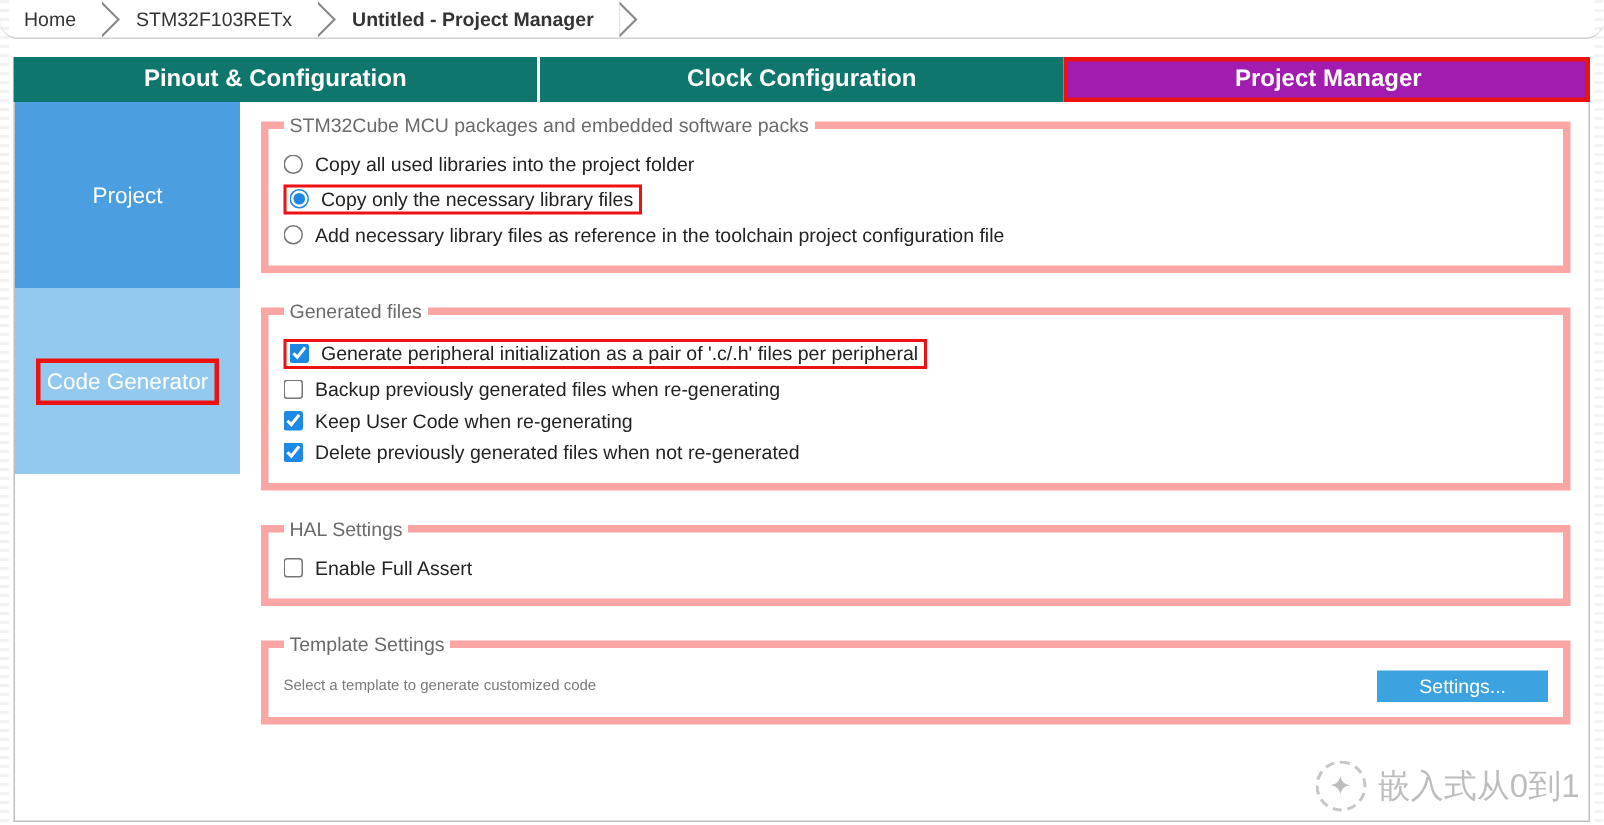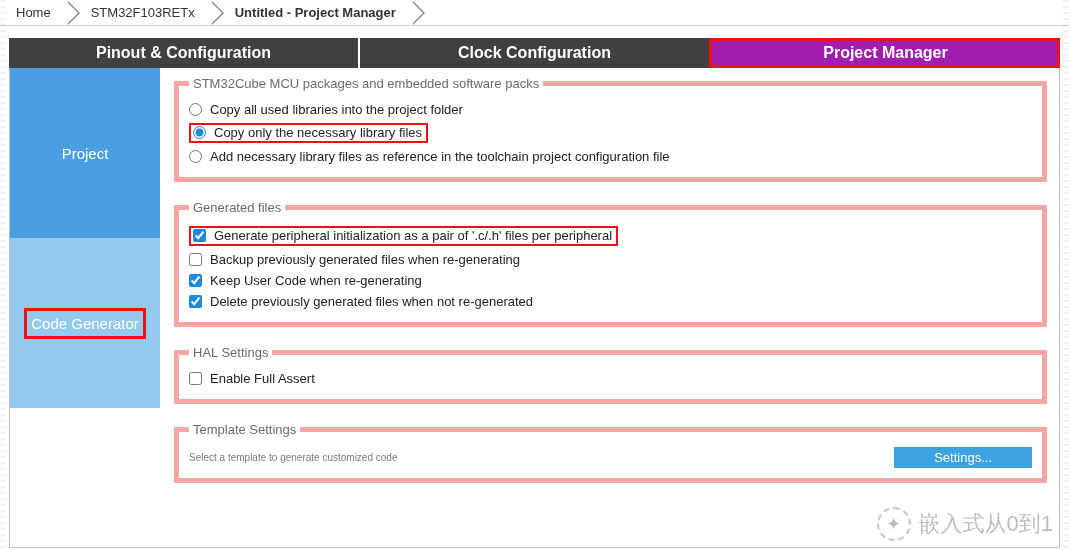--- a/index.html
+++ b/index.html
@@ -1,60 +1,60 @@
 <!DOCTYPE html>
 <html><head>
 <meta charset="utf-8">
 <style>
   * { box-sizing: border-box; margin: 0; padding: 0; font-family: Arial, Helvetica, sans-serif; }
   body { width: 1069px; height: 550px; background: #fff; overflow: hidden; font-size: 13px; }
 
   
-  .breadcrumbs { display: flex; align-items: center; height: 26px; padding-left: 4px; border-bottom: 1px solid #d0d0d0; }
+  .breadcrumbs { display: flex; align-items: center; height: 26px; padding-left: 4px; border-bottom: 1px solid #d0d0d0; border-radius: 12px; }
   .crumb { position: relative; display: flex; align-items: center; height: 22px; padding: 0 18px 0 22px; font-size: 13px; color: #333; cursor: pointer; }
   .crumb:first-child { padding-left: 12px; }
   .crumb::after {
     content: ""; position: absolute; right: -9px; top: 1px; width: 0; height: 0;
     border-top: 10px solid transparent; border-bottom: 10px solid transparent; border-left: 10px solid #fff; z-index: 2;
   }
   .crumb::before {
     content: ""; position: absolute; right: -11px; top: -1px; width: 0; height: 0;
     border-top: 12px solid transparent; border-bottom: 12px solid transparent; border-left: 12px solid #888; z-index:1;
   }
   .crumb.active { font-weight: bold; }
 
   
   .topbar { display:flex; height: 30px; margin: 12px 9px 0 9px; }
   .tbtab { flex:1; display:flex; align-items:center; justify-content:center; color:#fff; font-size:16px; font-weight:600; cursor:pointer; position:relative; }
-  .tbtab.navy { background:#404040; }
+  .tbtab.navy { background:#0f766e; }
   .tbtab.sky  { background:#a21caf; }
   .tbtab + .tbtab { border-left: 2px solid #fff; }
   .hl-red-box { outline: 3px solid #e11; outline-offset: -3px; }
 
   
   .main { display:flex; margin: 0 9px 0 9px; height: 480px; border: 1px solid #bfbfbf; border-top: none; }
   .left { width: 150px; display:flex; flex-direction:column; }
-  .left-item { flex:0 0 auto; display:flex; align-items:center; justify-content:center; color:#fff; font-size:15px; height:170px; cursor:pointer; }
+  .left-item { flex:0 0 auto; display:flex; align-items:center; justify-content:center; color:#fff; font-size:15px; height:124px; cursor:pointer; }
   .left-item.p { background:#4b9fe1; }
   .left-item.c { background:#93c9ef; position:relative; }
   .left-item.a { background:#4b9fe1; }
   .left .inner-hl { position:absolute; border:3px solid #e11; padding:4px 4px; }
 
   .content { flex:1; padding: 8px 12px 0 14px; overflow:hidden; position:relative; }
 
   fieldset { border:5px solid #fca5a5; margin-bottom: 18px; padding: 8px 10px 10px 10px; }
   legend { color: #6a6a6a; font-size: 13px; padding: 0 4px; }
   .opt-row { display:flex; align-items:center; padding: 3px 0; font-size: 13px; color:#222; }
   .opt-row input[type=radio], .opt-row input[type=checkbox] { margin-right: 8px; accent-color:#1e88e5; }
   .radio-hl { border: 2px solid #e11; display:inline-flex; padding: 0 4px 1px 2px; align-items:flex-end; }
   .chk-hl   { border: 2px solid #e11; display:inline-flex; padding: 0 4px 1px 2px; align-items:center; }
 
   .template-row { display:flex; align-items:center; justify-content:space-between; padding-top:2px; }
   .template-text { color:#7b7b7b; font-size:10px; }
-  .settings-btn { background:#3da2e0; color:#fff; border:none; padding:3px 40px; font-size:13px; cursor:pointer; }
+  .settings-btn { background:#3da2e0; color:#fff; border:none; padding:3px 28px; font-size:13px; cursor:pointer; }
 
   
   .watermark { position:absolute; right: 6px; bottom: 6px; display:flex; align-items:center; color:#888; opacity:.55; font-size:22px; font-family: "Microsoft YaHei", sans-serif; pointer-events:none; }
   .watermark .ring { width:34px; height:34px; border:2px dashed #999; border-radius:50%; margin-right:8px; display:flex; align-items:center; justify-content:center; font-size:18px; }
 
   .scroll-edge { position:absolute; width:6px; top:0; bottom:0; background:repeating-linear-gradient(180deg,#b7b7b7 0 2px,transparent 2px 6px); opacity:.18; }
   .scroll-left { left:0; } .scroll-right { right:0; }
 </style>
 </head>
 <body>

